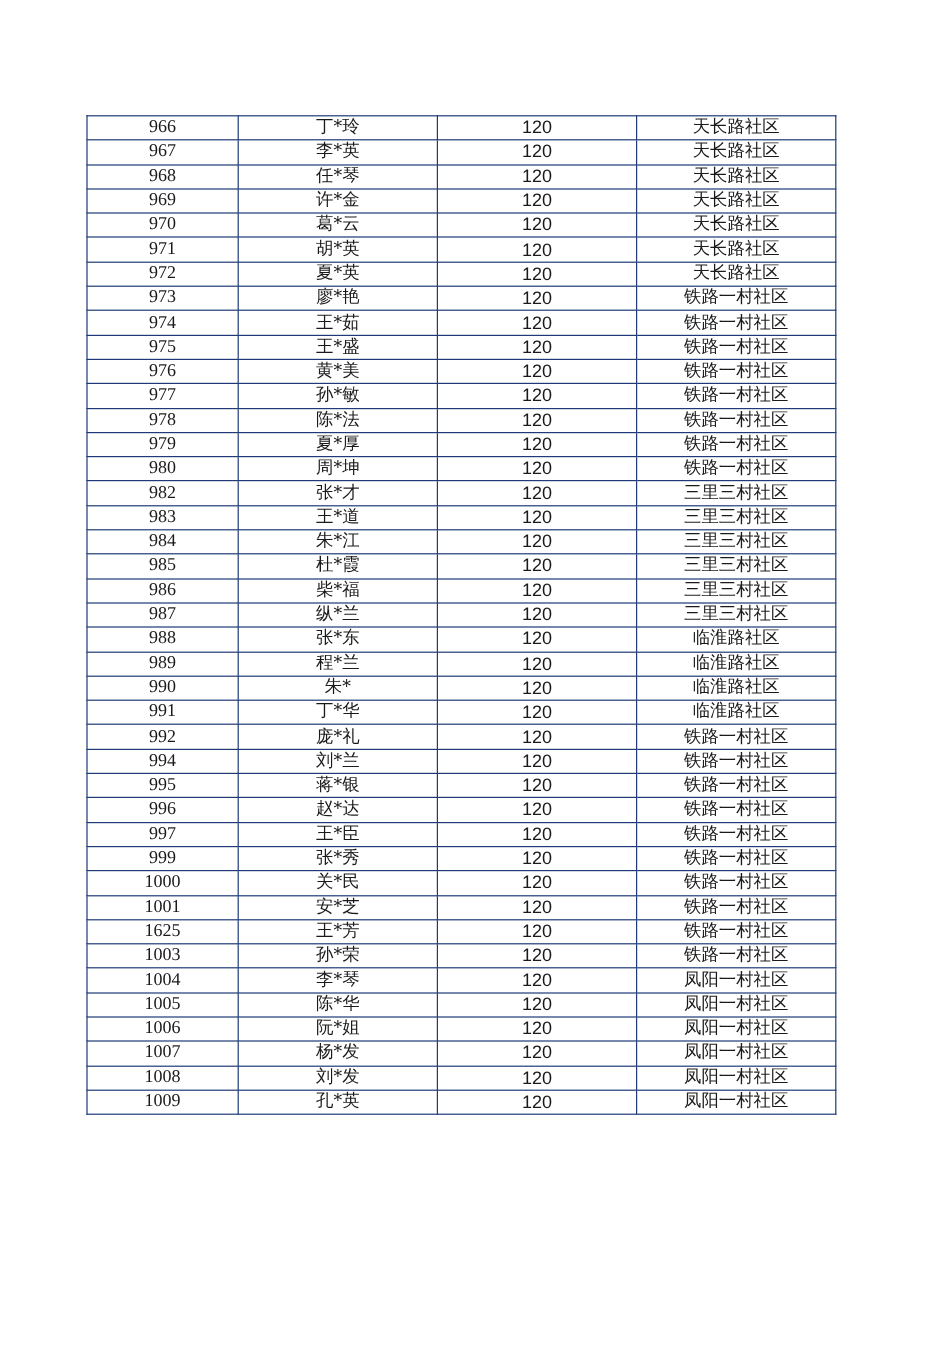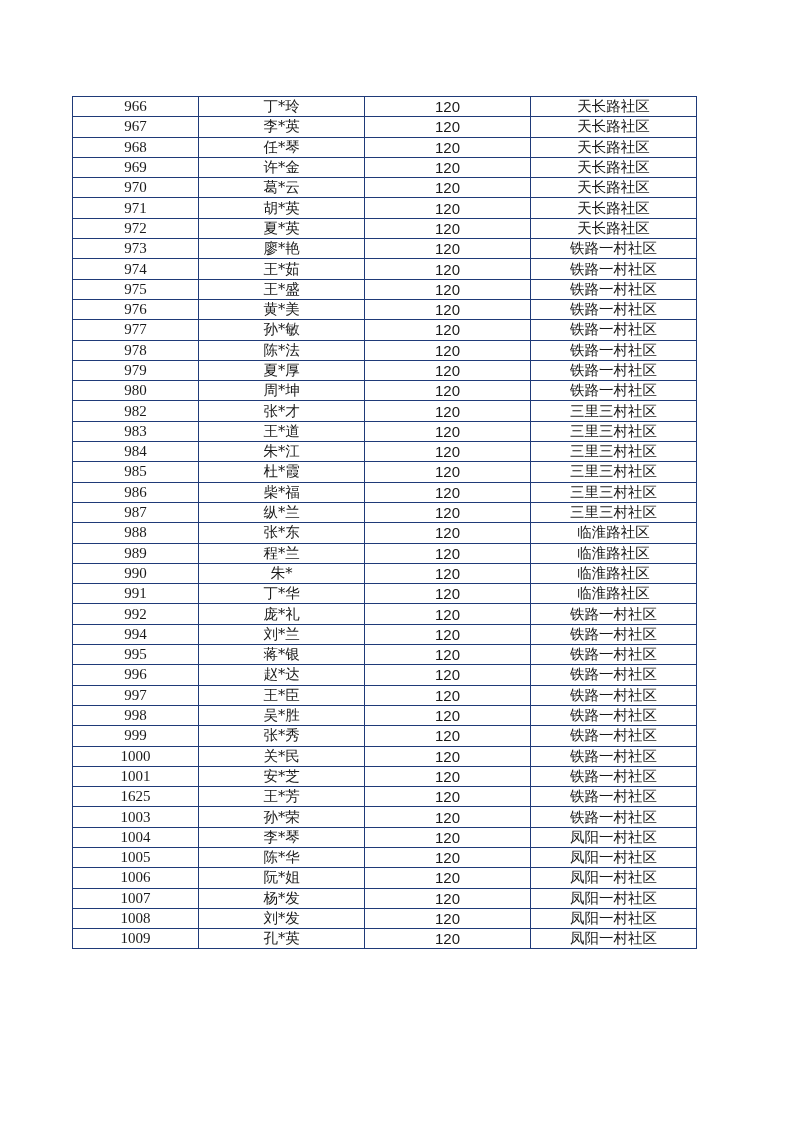--- a/index.html
+++ b/index.html
@@ -225,26 +225,20 @@
           <td class="c-amount">120</td>
           <td class="c-community">铁路一村社区</td>
         </tr>
         <tr>
           <td class="c-no">997</td>
           <td class="c-name">王*臣</td>
           <td class="c-amount">120</td>
           <td class="c-community">铁路一村社区</td>
         </tr>
         <tr>
-          <td class="c-no">998</td>
-          <td class="c-name">吴*胜</td>
-          <td class="c-amount">120</td>
-          <td class="c-community">铁路一村社区</td>
-        </tr>
-        <tr>
           <td class="c-no">999</td>
           <td class="c-name">张*秀</td>
           <td class="c-amount">120</td>
           <td class="c-community">铁路一村社区</td>
         </tr>
         <tr>
           <td class="c-no">1000</td>
           <td class="c-name">关*民</td>
           <td class="c-amount">120</td>
           <td class="c-community">铁路一村社区</td>

